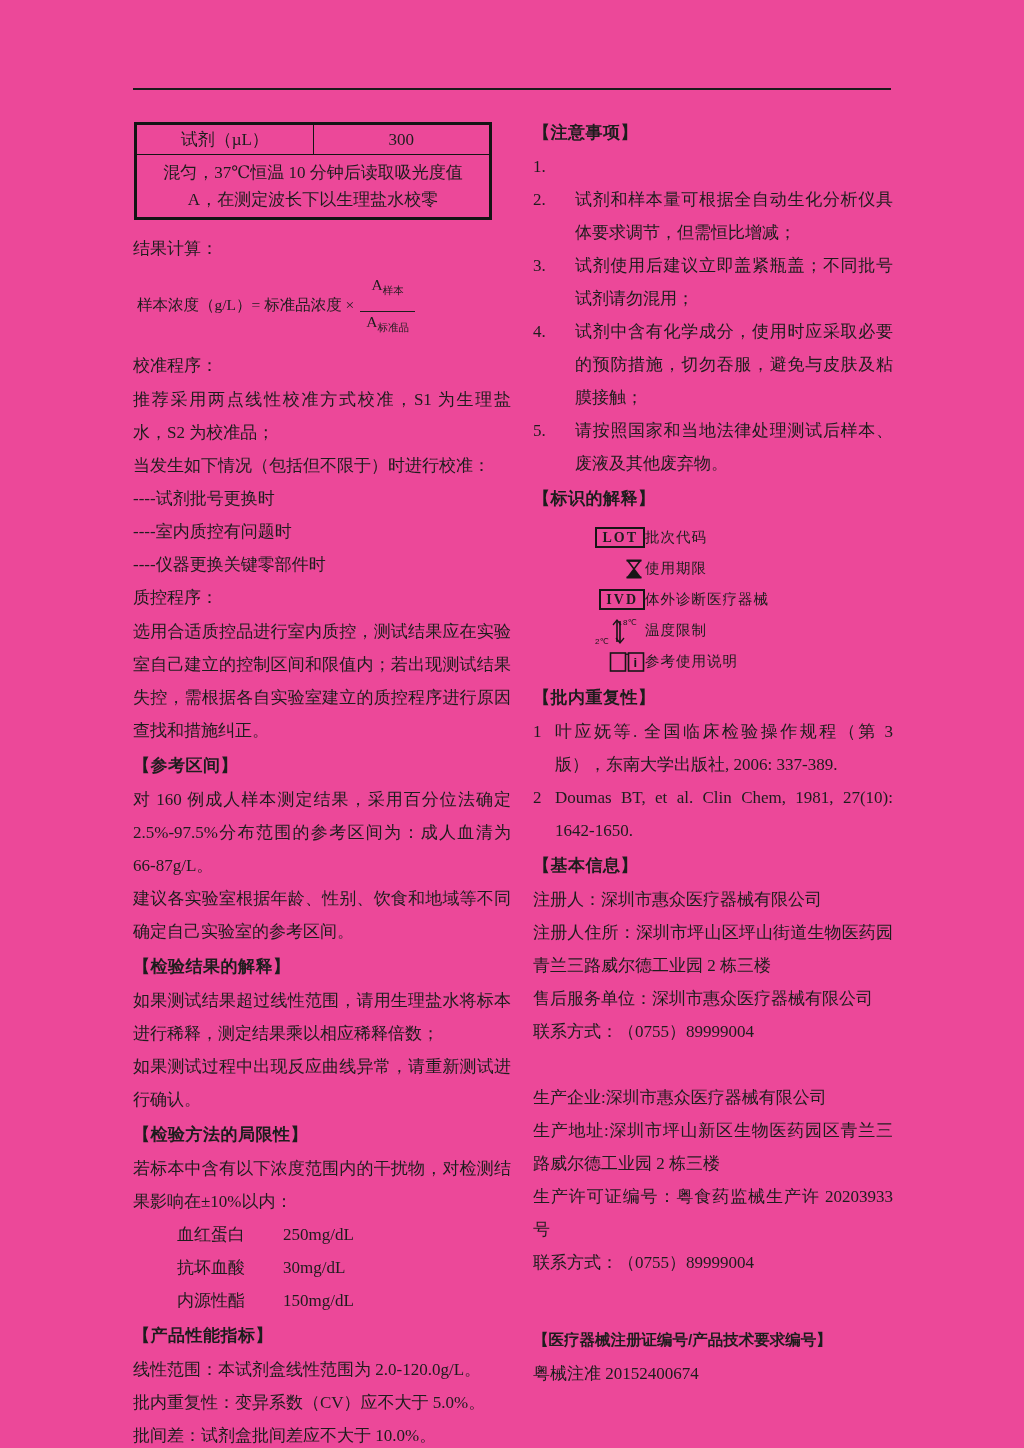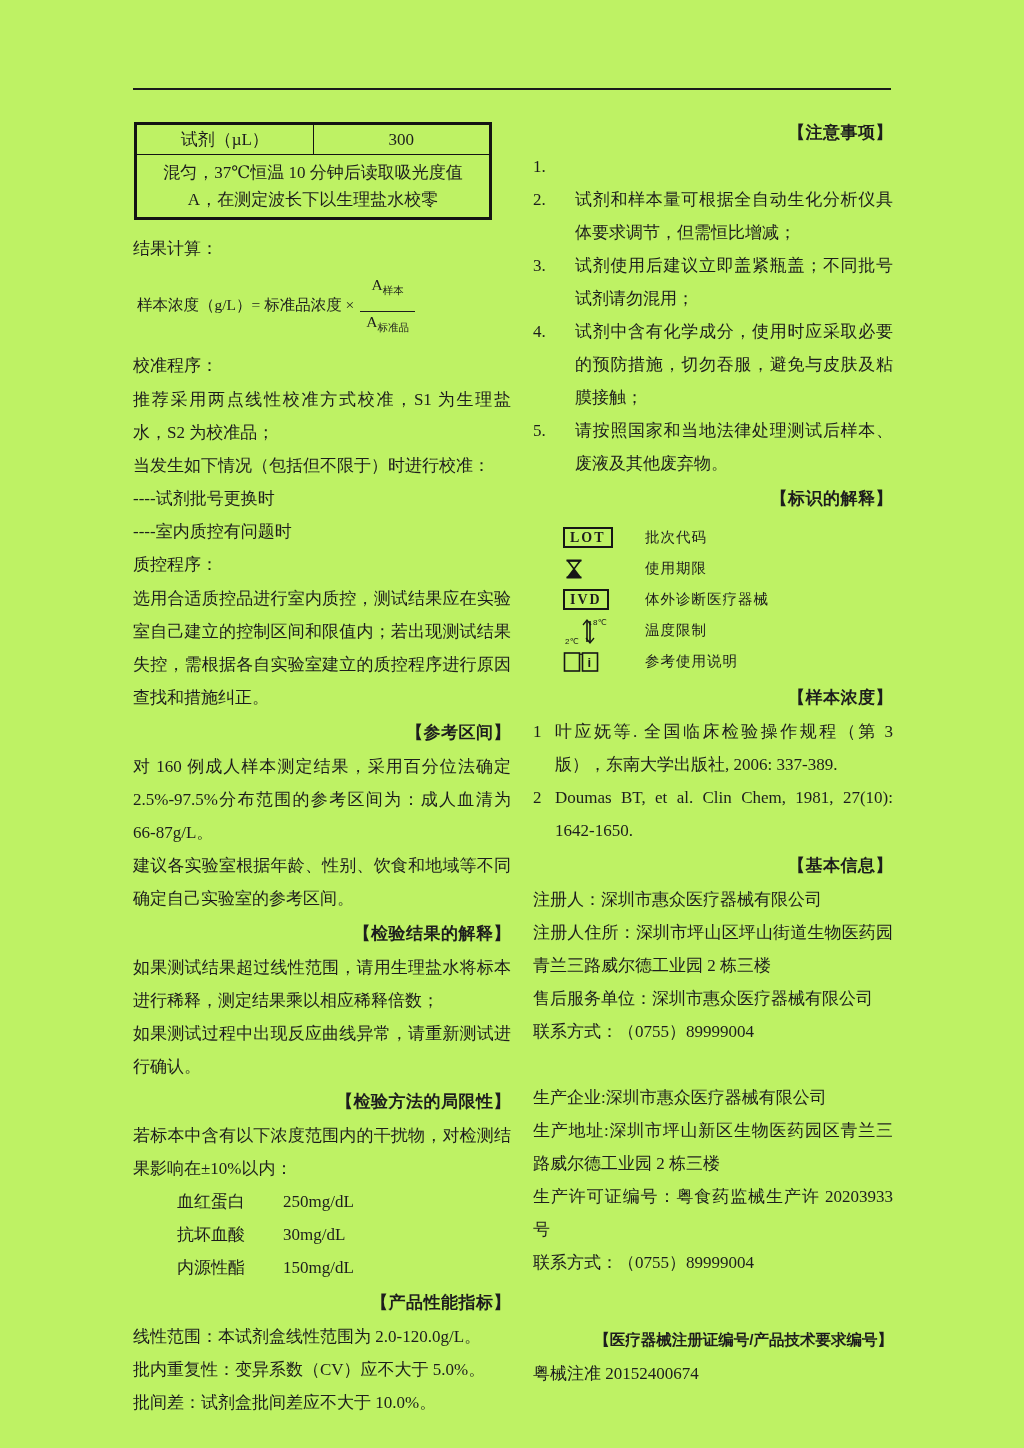--- a/index.html
+++ b/index.html
@@ -2,30 +2,30 @@
 <html><head>
 <meta charset="utf-8">
 <style>
   html,body{margin:0;padding:0;background:#ffffff;}
   body{
     width:1024px;height:1448px;
     font-family:"Liberation Serif","DejaVu Serif",serif;
     color:#1d1d1d;
     -webkit-font-smoothing:antialiased;
   }
-  .sheet{position:relative;width:1024px;height:1448px;overflow:hidden;background:#bef264;}
+  .sheet{position:relative;width:1024px;height:1448px;overflow:hidden;background:#ec4899;}
   .toprule{position:absolute;left:133px;top:88px;width:758px;height:2px;background:#1b1b1b;}
   .cols{position:absolute;left:133px;top:116px;display:flex;align-items:flex-start;}
   .col-left{width:378px;}
   .col-right{width:360px;margin-left:22px;}
   .line{font-size:17px;line-height:33px;text-align:justify;}
   .label-line{font-size:17px;line-height:34px;}
   .heading{
     font-family:"Liberation Sans","DejaVu Sans",sans-serif;
-    font-weight:700;font-size:17px;line-height:34px;letter-spacing:0.5px;text-align:right;
+    font-weight:700;font-size:17px;line-height:34px;letter-spacing:0.5px;
   }
   .heading.small{font-size:15.5px;letter-spacing:0;}
   
   table.reagent{
     width:358px;border-collapse:collapse;border:3px solid #141414;
     text-align:center;margin:6px 0 12px 1px;
   }
   table.reagent td{border:1px solid #141414;font-size:17px;padding:3px 6px;}
   table.reagent td.note{line-height:27px;padding:4px 10px;}
   
@@ -37,21 +37,21 @@
   
   .intf-row{display:flex;font-size:17px;line-height:33px;padding-left:44px;}
   .intf-name{width:106px;}
   
   .li{display:flex;font-size:17px;line-height:33px;}
   .li .num{width:42px;flex:none;}
   .li .txt{flex:1;text-align:justify;}
   
   .symbols{margin:6px 0 4px 30px;}
   .symrow{display:flex;align-items:center;height:31px;}
-  .symcell{width:82px;flex:none;display:flex;align-items:center;justify-content:flex-start;}
+  .symcell{width:82px;flex:none;display:flex;align-items:center;justify-content:flex-end;}
   .symdesc{font-size:14.5px;letter-spacing:1px;}
   .boxword{
     display:inline-block;border:2px solid #161616;padding:0 5px;line-height:17px;
     font-size:14px;font-weight:700;letter-spacing:2px;
     font-family:"Liberation Serif","DejaVu Serif",serif;
   }
   
   .ref{display:flex;font-size:17px;line-height:33px;}
   .ref .rnum{width:22px;flex:none;}
   .ref .rtxt{flex:1;text-align:justify;}
@@ -90,20 +90,21 @@
           <span class="top"><span>A</span><sub>样本</sub></span>
           <span class="bot"><span>A</span><sub>标准品</sub></span>
         </span>
       </div>
 
       <div class="label-line">校准程序：</div>
       <div class="line">推荐采用两点线性校准方式校准，S1 为生理盐水，S2 为校准品；</div>
       <div class="line">当发生如下情况（包括但不限于）时进行校准：</div>
       <div class="line">----试剂批号更换时</div>
       <div class="line">----室内质控有问题时</div>
+      <div class="line">----仪器更换关键零部件时</div>
 
       <div class="label-line">质控程序：</div>
       <div class="line">选用合适质控品进行室内质控，测试结果应在实验室自己建立的控制区间和限值内；若出现测试结果失控，需根据各自实验室建立的质控程序进行原因查找和措施纠正。</div>
 
       <div class="heading mt2">【参考区间】</div>
       <div class="line">对 160 例成人样本测定结果，采用百分位法确定 2.5%-97.5%分布范围的参考区间为：成人血清为 66-87g/L。</div>
       <div class="line">建议各实验室根据年龄、性别、饮食和地域等不同确定自己实验室的参考区间。</div>
 
       <div class="heading mt2">【检验结果的解释】</div>
       <div class="line">如果测试结果超过线性范围，请用生理盐水将标本进行稀释，测定结果乘以相应稀释倍数；</div>
@@ -198,21 +199,21 @@
               <rect x="1.5" y="2" width="15" height="18" fill="none" stroke="#161616" stroke-width="1.6"></rect>
               <rect x="19.5" y="2" width="15" height="18" fill="none" stroke="#161616" stroke-width="1.6"></rect>
               <path d="M16.5 2 L18 4 L19.5 2" stroke="#161616" stroke-width="1" fill="none"></path>
               <text x="24.5" y="16" font-size="13" font-weight="bold" fill="#161616" font-family="serif">i</text>
             </svg>
           </span>
           <span class="symdesc">参考使用说明</span>
         </div>
       </div>
 
-      <div class="heading">【样本浓度】</div>
+      <div class="heading">【批内重复性】</div>
       <div class="ref">
         <span class="rnum">1</span>
         <span class="rtxt">叶应妩等. 全国临床检验操作规程（第 3 版），东南大学出版社, 2006: 337-389.</span>
       </div>
       <div class="ref">
         <span class="rnum">2</span>
         <span class="rtxt">Doumas BT, et al. Clin Chem, 1981, 27(10): 1642-1650.</span>
       </div>
 
       <div class="heading mt2">【基本信息】</div>

